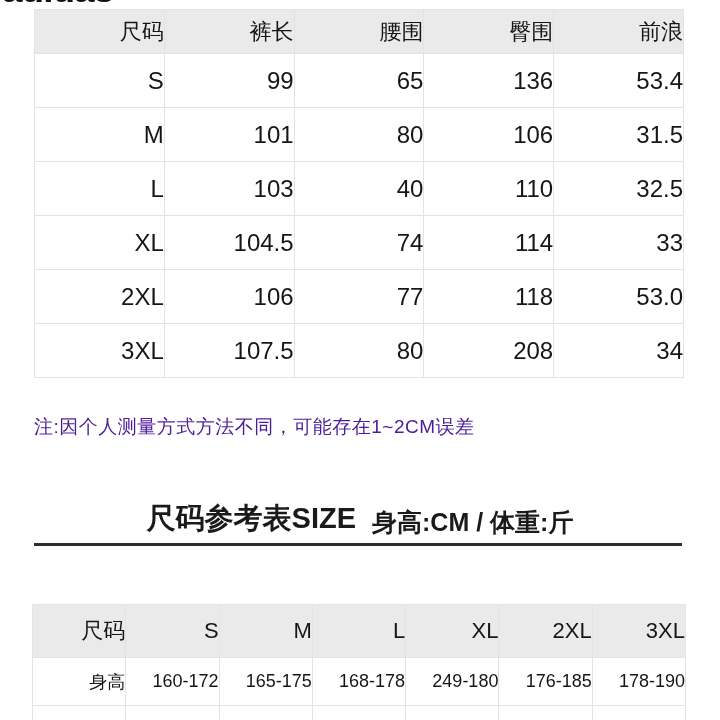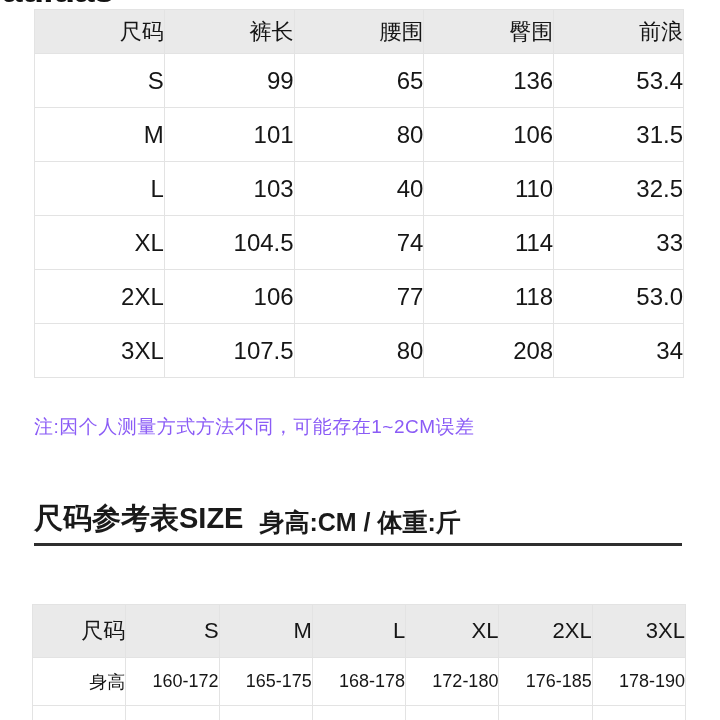--- a/index.html
+++ b/index.html
@@ -60,30 +60,30 @@
   .size-table td {
     height: 53px;
     font-size: 24px;
     font-weight: 500;
   }
 
   
   .note {
     position: absolute; left: 34px; top: 414px;
     font-size: 19px;
-    color: #8b5cf6;
+    color: #4c1d95;
     letter-spacing: 0.5px;
     white-space: nowrap;
   }
 
   
   .ref-heading {
     position: absolute; left: 34px; top: 499px; width: 652px;
     display: flex;
-    justify-content: flex-start;
+    justify-content: center;
     align-items: flex-end;
   }
   .ref-title {
     font-size: 29px;
     font-weight: bold;
     color: #1a1a1a;
     white-space: nowrap;
   }
   .ref-units {
     font-size: 25px;
@@ -203,21 +203,21 @@
             <th>2XL</th>
             <th>3XL</th>
           </tr>
         </thead>
         <tbody>
           <tr>
             <td>身高</td>
             <td>160-172</td>
             <td>165-175</td>
             <td>168-178</td>
-            <td>172-180</td>
+            <td>249-180</td>
             <td>176-185</td>
             <td>178-190</td>
           </tr>
           <tr class="partial">
             <td></td>
             <td></td>
             <td></td>
             <td></td>
             <td></td>
             <td></td>

